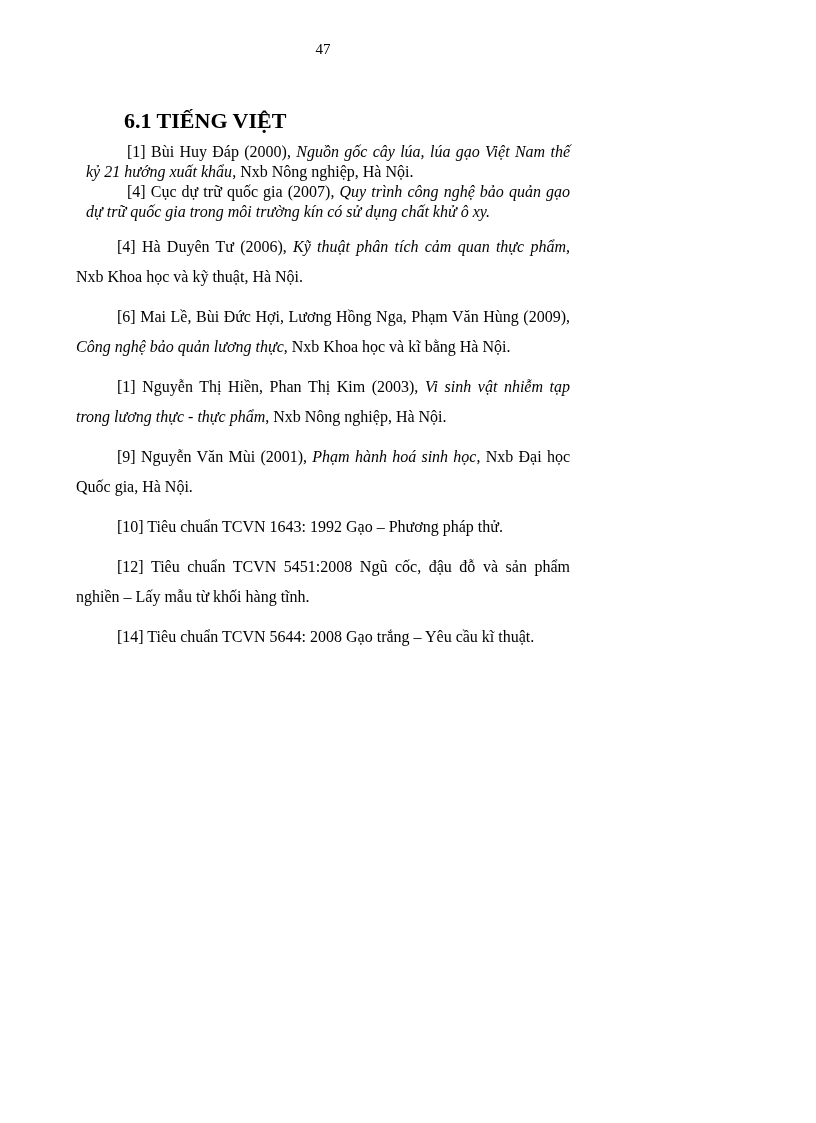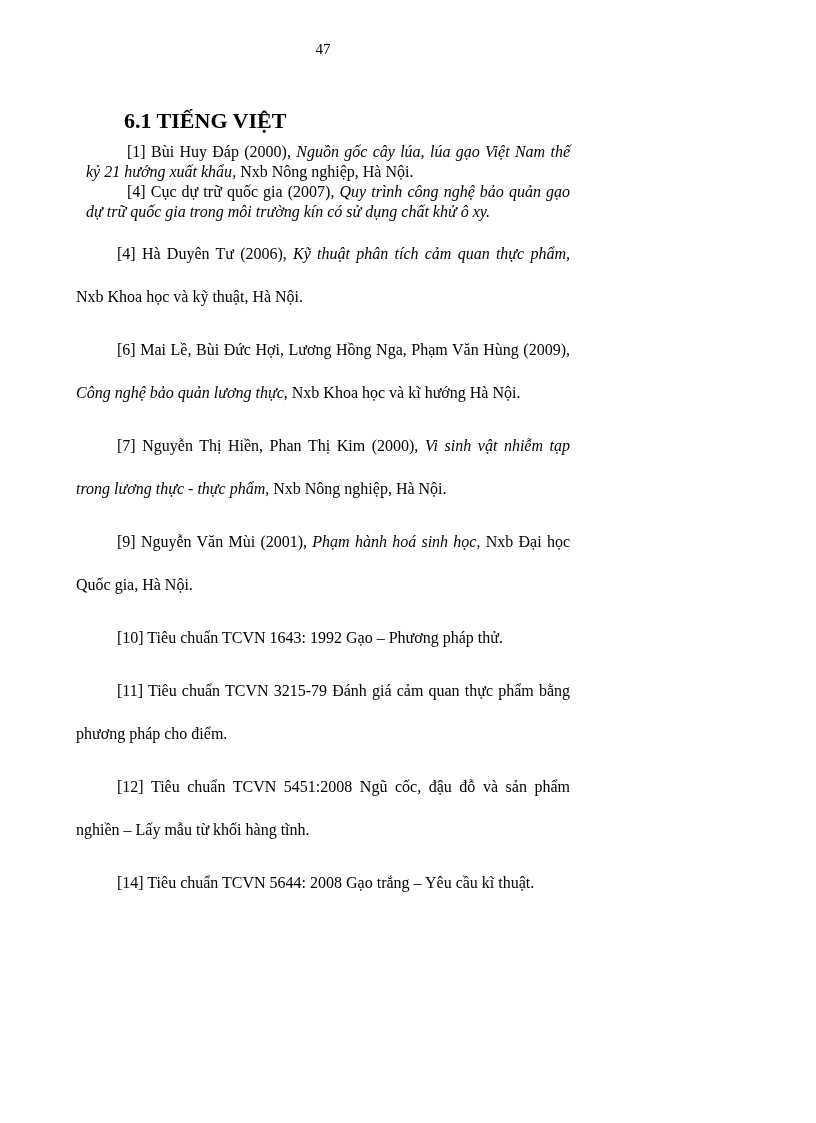--- a/index.html
+++ b/index.html
@@ -41,39 +41,38 @@
     font-size: 22px;
     font-weight: bold;
   }
   .refs p.ref {
     margin: 0;
     font-size: 16px;
     text-indent: 41px;
     text-align: justify;
   }
   .refs p.tight { line-height: 20px; margin-left: 10px; }
-  .refs p.loose { line-height: 43px; }
+  .refs p.loose { line-height: 30px; }
   .refs p.gap   { margin-top: 10px; }
   .refs p.gap-lg{ margin-top: 20px; }
   .refs .it { font-style: italic; }
 </style>
 </head>
 <body>
 
 <div class="page">
   <div class="page-number">47</div>
 
 
   <h2 class="section-heading">6.1 TIẾNG VIỆT</h2>
 
   <div class="refs">
       <p class="ref tight"><span>[1] Bùi Huy Đáp (2000), </span><span class="it">Nguồn gốc cây lúa, lúa gạo Việt Nam thế kỷ 21 hướng xuất khẩu</span><span>, Nxb Nông nghiệp, Hà Nội.</span></p>
       <p class="ref tight"><span>[4] Cục dự trữ quốc gia (2007), </span><span class="it">Quy trình công nghệ bảo quản gạo dự trữ quốc gia trong môi trường kín có sử dụng chất khử ô xy.</span></p>
       <p class="ref loose gap"><span>[4] Hà Duyên Tư (2006), </span><span class="it">Kỹ thuật phân tích cảm quan thực phẩm,</span><span> Nxb Khoa học và kỹ thuật, Hà Nội.</span></p>
-      <p class="ref loose gap"><span>[6] Mai Lề, Bùi Đức Hợi, Lương Hồng Nga, Phạm Văn Hùng (2009), </span><span class="it">Công nghệ bảo quản lương thực</span><span>, Nxb Khoa học và kĩ hướng Hà Nội.</span></p>
-      <p class="ref loose gap"><span>[7] Nguyễn Thị Hiền, Phan Thị Kim (2000), </span><span class="it">Vi sinh vật nhiễm tạp trong lương thực - thực phẩm</span><span>, Nxb Nông nghiệp, Hà Nội.</span></p>
+      <p class="ref loose gap"><span>[6] Mai Lề, Bùi Đức Hợi, Lương Hồng Nga, Phạm Văn Hùng (2009), </span><span class="it">Công nghệ bảo quản lương thực</span><span>, Nxb Khoa học và kĩ bằng Hà Nội.</span></p>
+      <p class="ref loose gap"><span>[1] Nguyễn Thị Hiền, Phan Thị Kim (2003), </span><span class="it">Vi sinh vật nhiễm tạp trong lương thực - thực phẩm</span><span>, Nxb Nông nghiệp, Hà Nội.</span></p>
       <p class="ref loose gap"><span>[9] Nguyễn Văn Mùi (2001), </span><span class="it">Phạm hành hoá sinh học</span><span>, Nxb Đại học Quốc gia, Hà Nội.</span></p>
       <p class="ref loose gap"><span>[10] Tiêu chuẩn TCVN 1643: 1992 Gạo – Phương pháp thử.</span></p>
-      <p class="ref loose gap"><span>[11] Tiêu chuẩn TCVN 3215-79 Đánh giá cảm quan thực phẩm bằng phương pháp cho điểm.</span></p>
       <p class="ref loose gap"><span>[12] Tiêu chuẩn TCVN 5451:2008 Ngũ cốc, đậu đỗ và sản phẩm nghiền – Lấy mẫu từ khối hàng tĩnh.</span></p>
       <p class="ref loose gap"><span>[14] Tiêu chuẩn TCVN 5644: 2008 Gạo trắng – Yêu cầu kĩ thuật.</span></p>
     </div>
 </div>
 
 </body></html>

